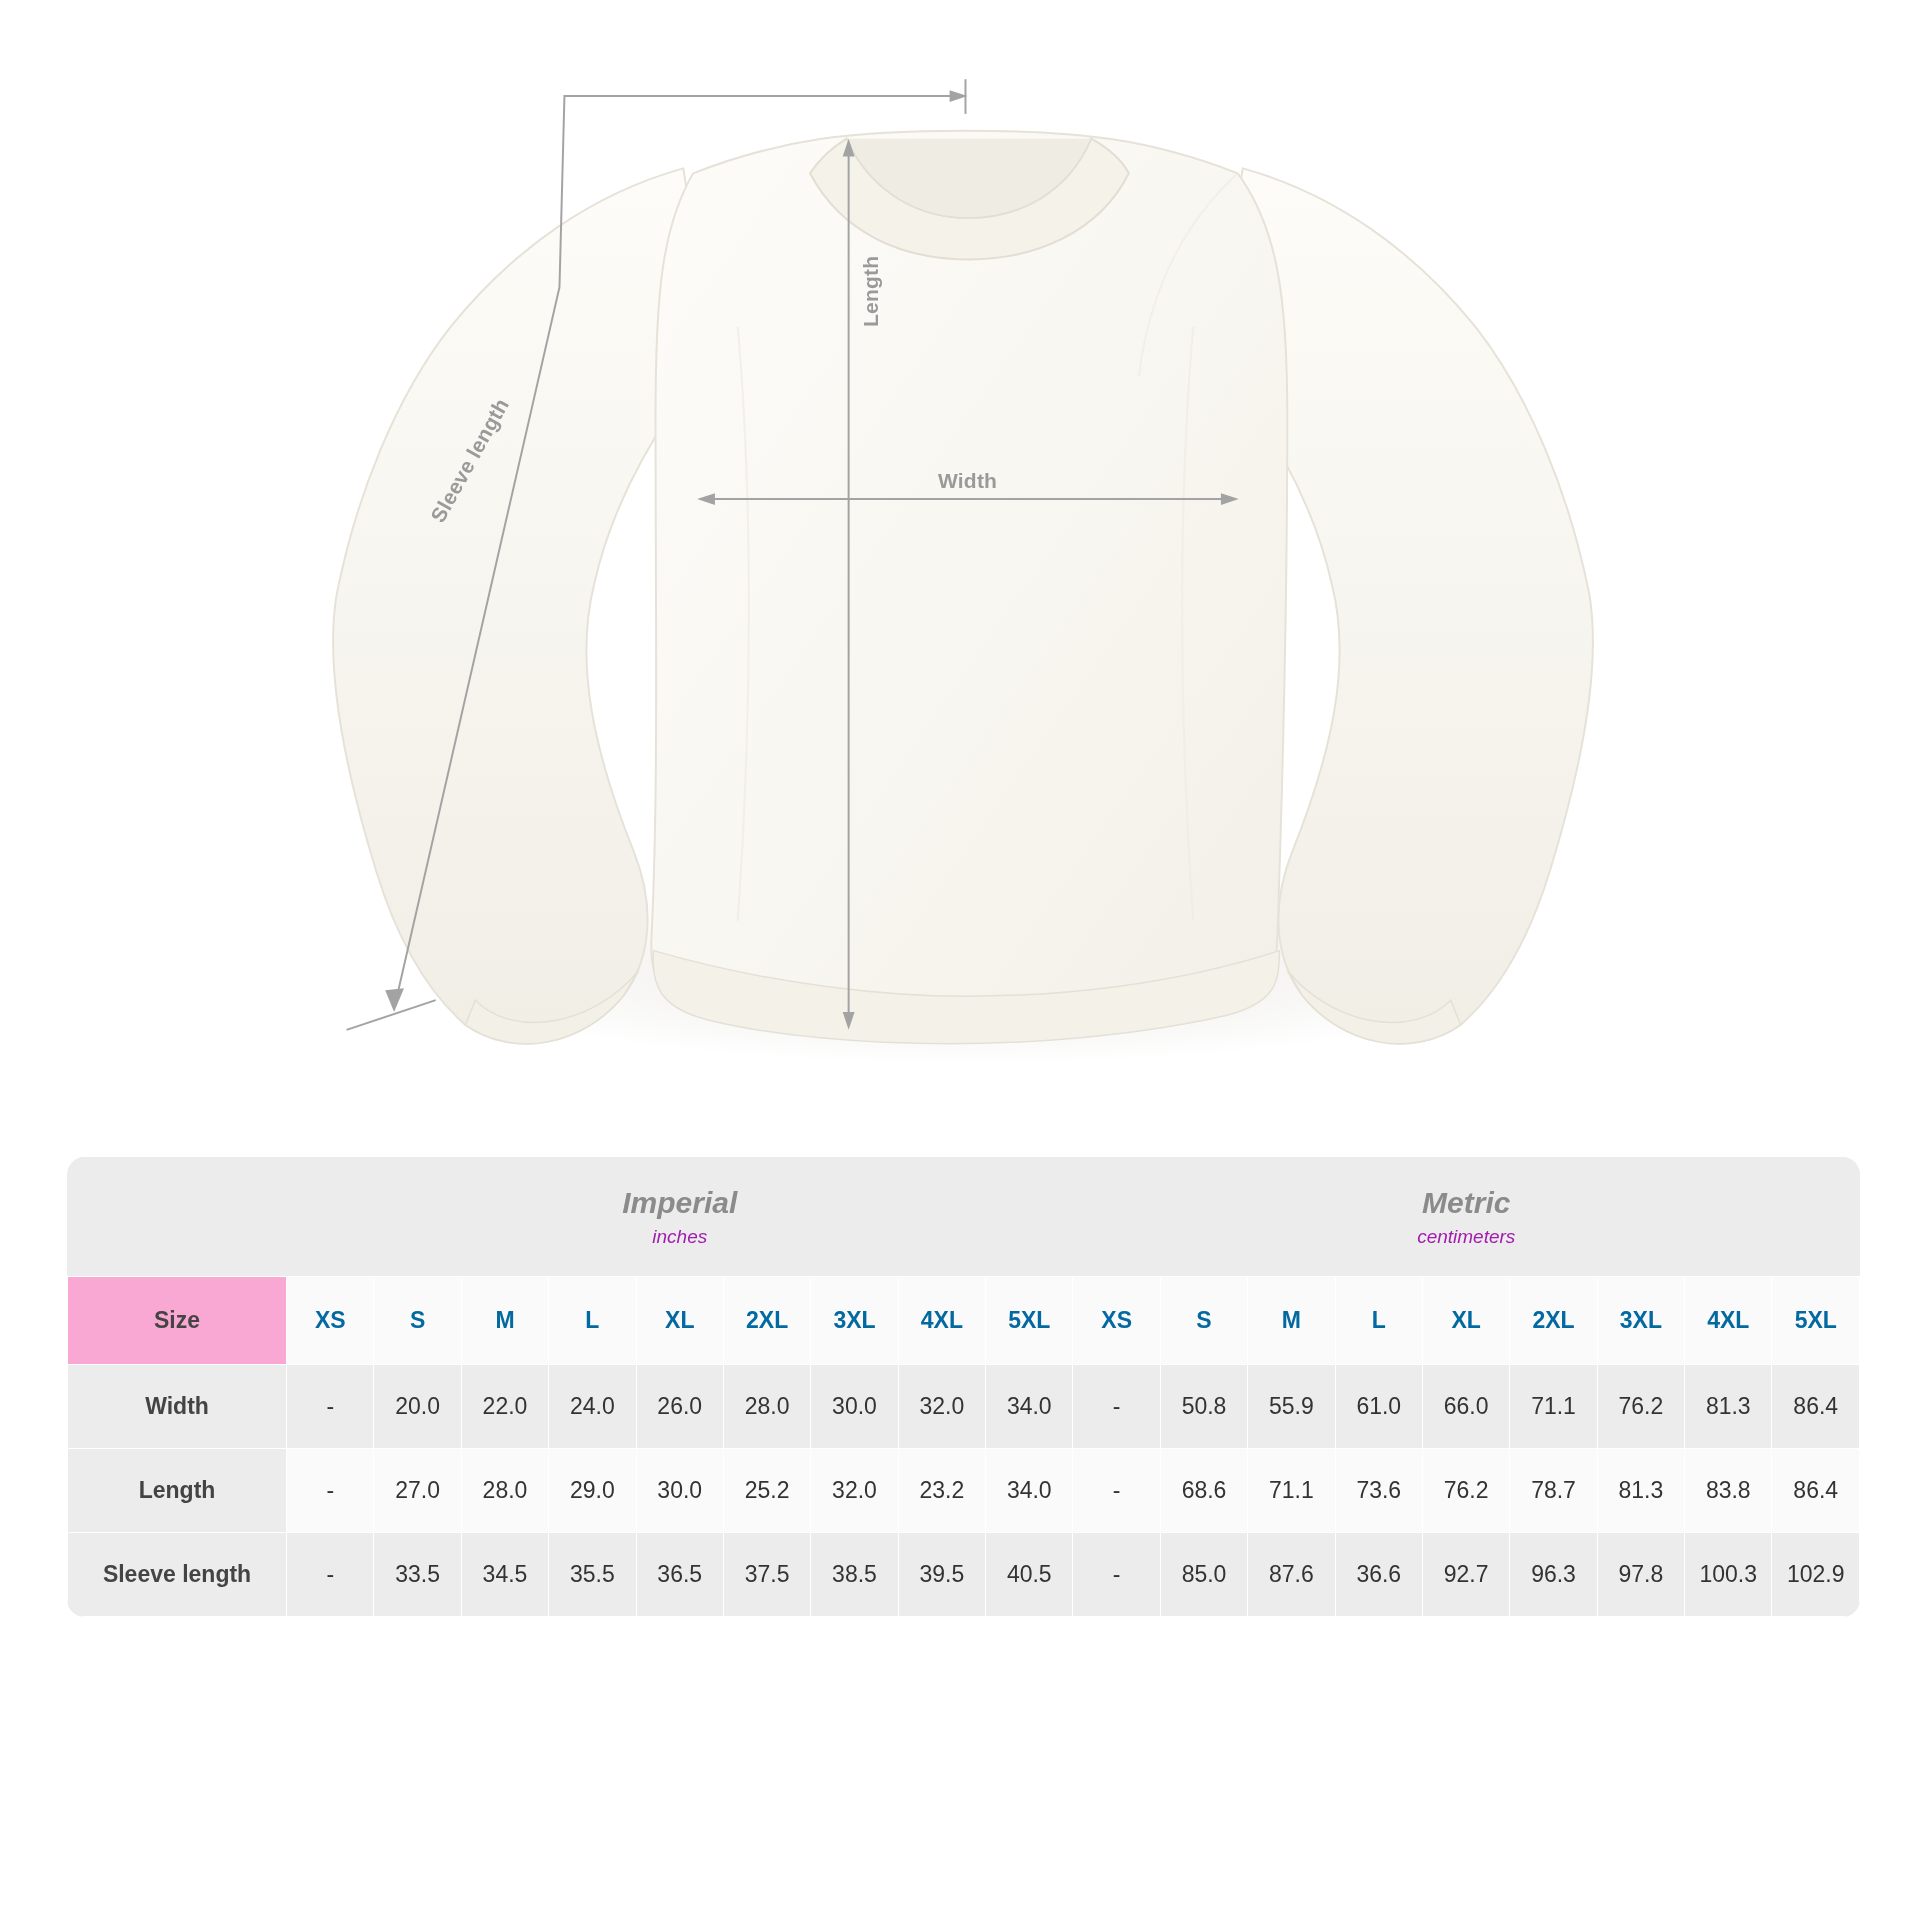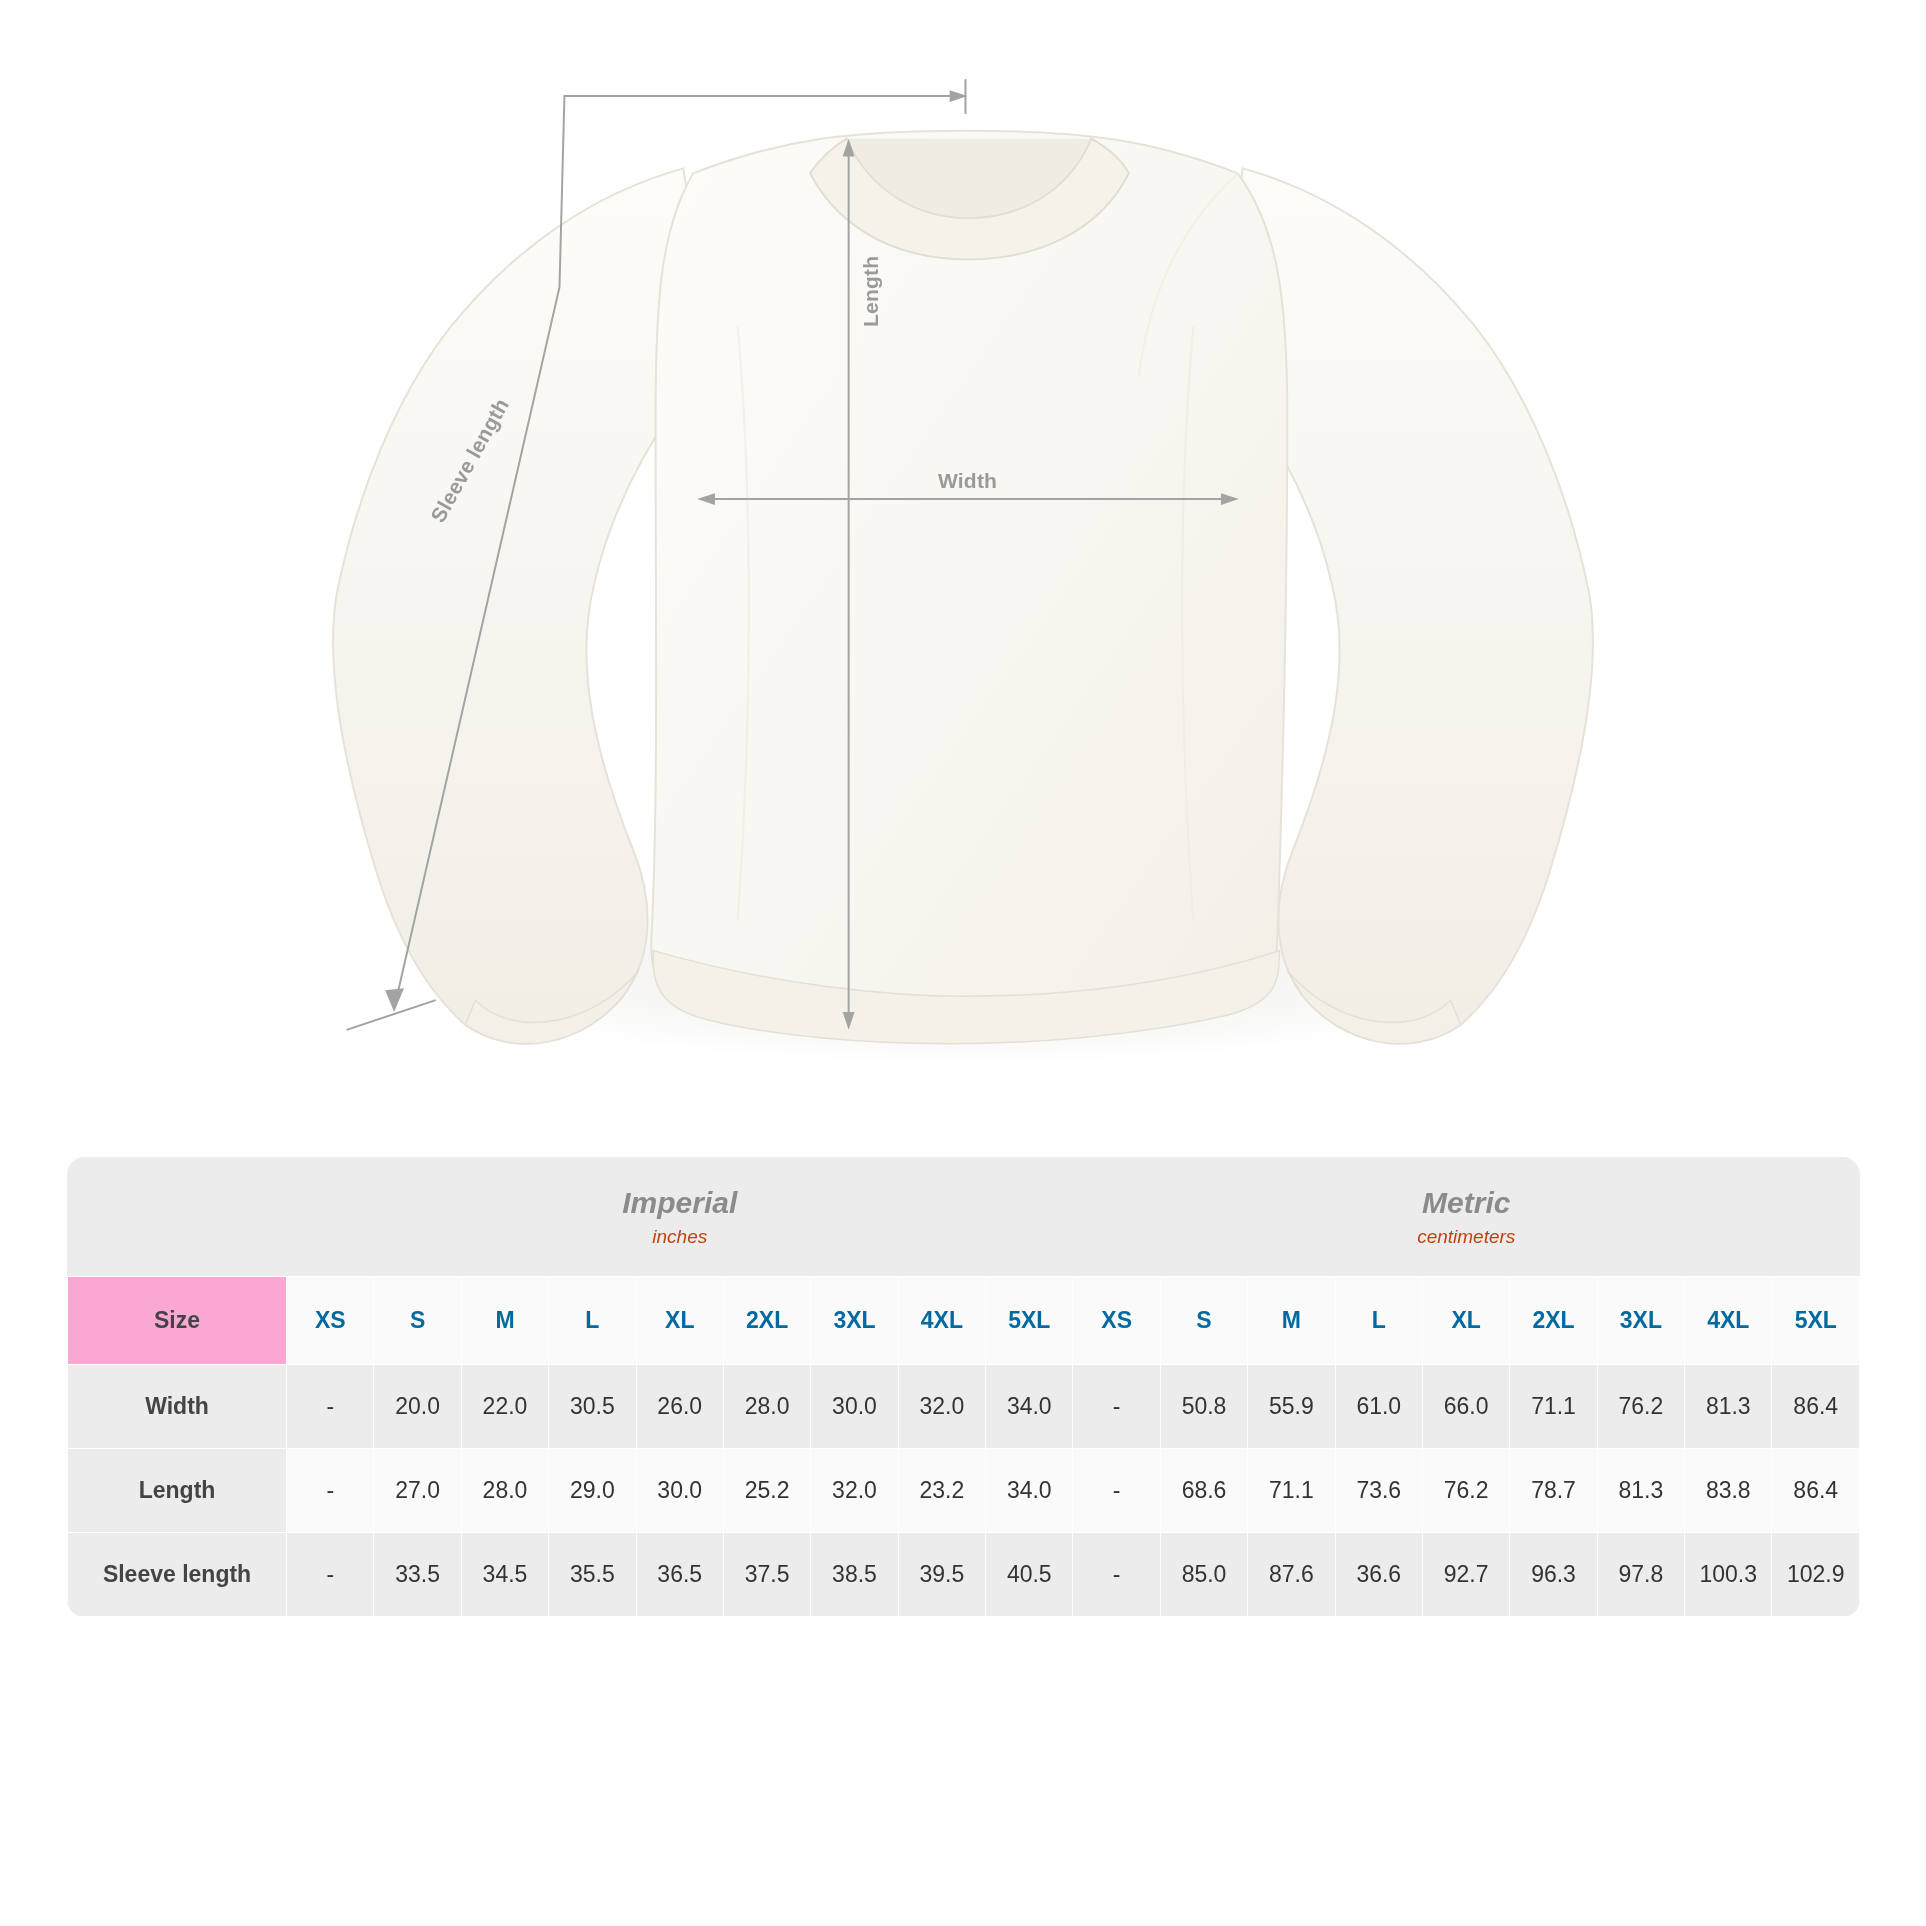--- a/index.html
+++ b/index.html
@@ -95,21 +95,21 @@
   }
   .unit-system {
     font-size: 30px;
     font-weight: bold;
     font-style: italic;
     color: #8b8b8b;
   }
   .unit-sub {
     font-size: 19px;
     font-style: italic;
-    color: #c2410c;
+    color: #a21caf;
     margin-top: 6px;
   }
   .corner-cell {
     background: #ececec;
     border: none !important;
   }
   tr.header-row td {
     background: #fafafa;
     height: 87px;
     font-size: 23px;
@@ -294,21 +294,21 @@
           <td>3XL</td>
           <td>4XL</td>
           <td>5XL</td>
         </tr>
 
         <tr class="data-row row-alt">
           <td class="rowlabel">Width</td>
           <td>-</td>
           <td>20.0</td>
           <td>22.0</td>
-          <td>30.5</td>
+          <td>24.0</td>
           <td>26.0</td>
           <td>28.0</td>
           <td>30.0</td>
           <td>32.0</td>
           <td>34.0</td>
           <td>-</td>
           <td>50.8</td>
           <td>55.9</td>
           <td>61.0</td>
           <td>66.0</td>

